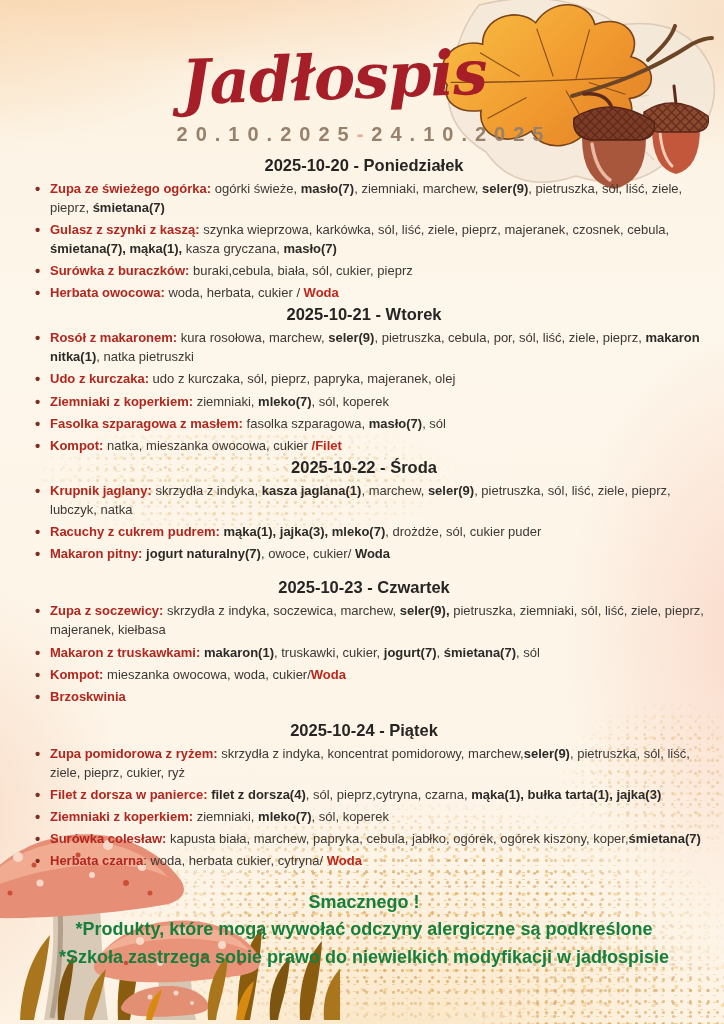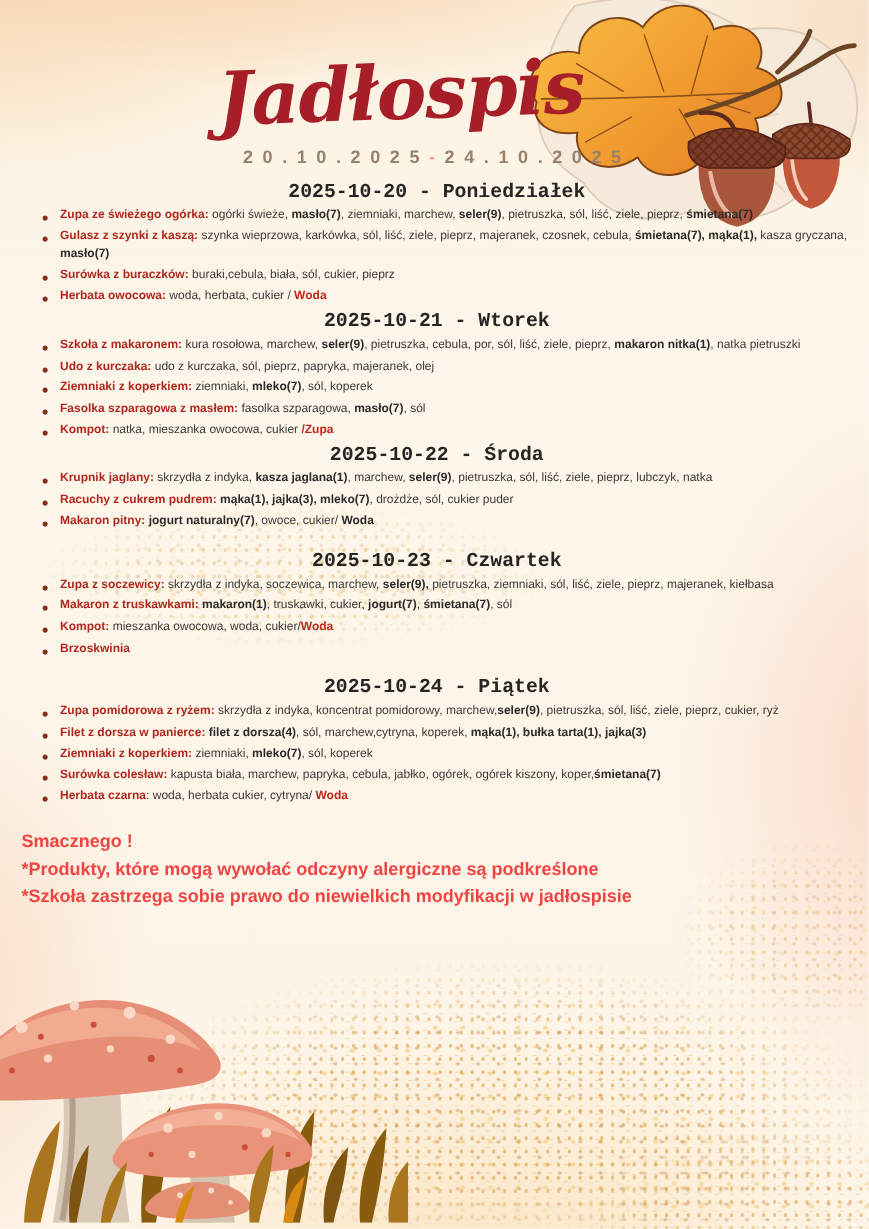--- a/index.html
+++ b/index.html
@@ -49,42 +49,42 @@
     text-align:center;
     font-family:"DejaVu Serif",serif;
     font-style:italic;font-weight:bold;
     font-size:62px;line-height:1.3;
     color:#a61e27;
     transform:rotate(-2deg);
     letter-spacing:-1px;
   }
   .daterange{
     margin-top:4px;text-align:center;
-    font-weight:bold;font-size:15px;
+    font-weight:bold;font-size:20px;
     letter-spacing:8px;color:#97816b;
   }
   .daterange .sep{color:#e3a796;}
   h2.dayhead{
     margin:10px 0 4px;text-align:center;
-    font-size:16.5px;font-weight:bold;color:#262524;font-family:Liberation Mono, monospace;
+    font-size:16.5px;font-weight:bold;color:#262524;
   }
   .day:nth-child(2) h2.dayhead,
   .day:nth-child(3) h2.dayhead{margin-top:0;}
   .day:nth-child(4) h2.dayhead,
   .day:nth-child(5) h2.dayhead{margin-top:15px;}
   ul.menu{list-style:none;margin:2px 0 0;padding:0 2px 0 32px;}
-  li.mi{position:relative;margin:0 0 3px;font-size:10px;line-height:1.47;}
+  li.mi{position:relative;margin:0 0 3px;font-size:13px;line-height:1.47;}
   li.mi::before{content:"\2022";position:absolute;left:-15px;top:-1px;
     color:#7e2f1f;font-weight:bold;font-size:15px;}
   .dish{font-weight:bold;color:#b1271f;}
   .seg-b{font-weight:bold;color:#2c2a28;}
   .seg-r{font-weight:bold;color:#c0271c;}
 
-  .footer{margin-top:18px;font-weight:bold;
-    font-size:15px;line-height:1.55;color:#ef4444;}
+  .footer{margin-top:18px;text-align:center;font-weight:bold;
+    font-size:18px;line-height:1.55;color:#15803d;}
 </style>
 </head>
 <body>
 
 <div class="page">
   <div class="wash"></div>
   <div class="speckle sp-mid"></div>
   <div class="speckle sp-bottom"></div>
   <div class="speckle sp-corner"></div>
   <div class="speckle sp-right"></div>
@@ -215,25 +215,25 @@
           <ul class="menu">
             <li class="mi"><span class="dish">Zupa ze świeżego ogórka:</span><span> ogórki świeże, </span><span class="seg-b">masło(7)</span><span>, ziemniaki, marchew, </span><span class="seg-b">seler(9)</span><span>, pietruszka, sól, liść, ziele, pieprz, </span><span class="seg-b">śmietana(7)</span></li>
             <li class="mi"><span class="dish">Gulasz z szynki z kaszą:</span><span> szynka wieprzowa, karkówka, sól, liść, ziele, pieprz, majeranek, czosnek, cebula, </span><span class="seg-b">śmietana(7), mąka(1),</span><span> kasza gryczana, </span><span class="seg-b">masło(7)</span></li>
             <li class="mi"><span class="dish">Surówka z buraczków:</span><span> buraki,cebula, biała, sól, cukier, pieprz</span></li>
             <li class="mi"><span class="dish">Herbata owocowa:</span><span> woda, herbata, cukier / </span><span class="seg-r">Woda</span></li>
           </ul>
         </div>
         <div class="day">
           <h2 class="dayhead">2025-10-21 - Wtorek</h2>
           <ul class="menu">
-            <li class="mi"><span class="dish">Szkoła z makaronem:</span><span> kura rosołowa, marchew, </span><span class="seg-b">seler(9)</span><span>, pietruszka, cebula, por, sól, liść, ziele, pieprz, </span><span class="seg-b">makaron nitka(1)</span><span>, natka pietruszki</span></li>
+            <li class="mi"><span class="dish">Rosół z makaronem:</span><span> kura rosołowa, marchew, </span><span class="seg-b">seler(9)</span><span>, pietruszka, cebula, por, sól, liść, ziele, pieprz, </span><span class="seg-b">makaron nitka(1)</span><span>, natka pietruszki</span></li>
             <li class="mi"><span class="dish">Udo z kurczaka:</span><span> udo z kurczaka, sól, pieprz, papryka, majeranek, olej</span></li>
             <li class="mi"><span class="dish">Ziemniaki z koperkiem:</span><span> ziemniaki, </span><span class="seg-b">mleko(7)</span><span>, sól, koperek</span></li>
             <li class="mi"><span class="dish">Fasolka szparagowa z masłem:</span><span> fasolka szparagowa, </span><span class="seg-b">masło(7)</span><span>, sól</span></li>
-            <li class="mi"><span class="dish">Kompot:</span><span> natka, mieszanka owocowa, cukier </span><span class="seg-r">/Zupa</span></li>
+            <li class="mi"><span class="dish">Kompot:</span><span> natka, mieszanka owocowa, cukier </span><span class="seg-r">/Filet</span></li>
           </ul>
         </div>
         <div class="day">
           <h2 class="dayhead">2025-10-22 - Środa</h2>
           <ul class="menu">
             <li class="mi"><span class="dish">Krupnik jaglany:</span><span> skrzydła z indyka, </span><span class="seg-b">kasza jaglana(1)</span><span>, marchew, </span><span class="seg-b">seler(9)</span><span>, pietruszka, sól, liść, ziele, pieprz, lubczyk, natka</span></li>
             <li class="mi"><span class="dish">Racuchy z cukrem pudrem:</span><span> </span><span class="seg-b">mąka(1), jajka(3), mleko(7)</span><span>, drożdże, sól, cukier puder</span></li>
             <li class="mi"><span class="dish">Makaron pitny:</span><span> </span><span class="seg-b">jogurt naturalny(7)</span><span>, owoce, cukier/ </span><span class="seg-b">Woda</span></li>
           </ul>
         </div>
@@ -243,21 +243,21 @@
             <li class="mi"><span class="dish">Zupa z soczewicy:</span><span> skrzydła z indyka, soczewica, marchew, </span><span class="seg-b">seler(9),</span><span> pietruszka, ziemniaki, sól, liść, ziele, pieprz, majeranek, kiełbasa</span></li>
             <li class="mi"><span class="dish">Makaron z truskawkami:</span><span> </span><span class="seg-b">makaron(1)</span><span>, truskawki, cukier, </span><span class="seg-b">jogurt(7)</span><span>, </span><span class="seg-b">śmietana(7)</span><span>, sól</span></li>
             <li class="mi"><span class="dish">Kompot:</span><span> mieszanka owocowa, woda, cukier/</span><span class="seg-r">Woda</span></li>
             <li class="mi"><span class="dish">Brzoskwinia</span></li>
           </ul>
         </div>
         <div class="day">
           <h2 class="dayhead">2025-10-24 - Piątek</h2>
           <ul class="menu">
             <li class="mi"><span class="dish">Zupa pomidorowa z ryżem:</span><span> skrzydła z indyka, koncentrat pomidorowy, marchew,</span><span class="seg-b">seler(9)</span><span>, pietruszka, sól, liść, ziele, pieprz, cukier, ryż</span></li>
-            <li class="mi"><span class="dish">Filet z dorsza w panierce:</span><span> </span><span class="seg-b">filet z dorsza(4)</span><span>, sól, marchew,cytryna, koperek, </span><span class="seg-b">mąka(1), bułka tarta(1), jajka(3)</span></li>
+            <li class="mi"><span class="dish">Filet z dorsza w panierce:</span><span> </span><span class="seg-b">filet z dorsza(4)</span><span>, sól, pieprz,cytryna, czarna, </span><span class="seg-b">mąka(1), bułka tarta(1), jajka(3)</span></li>
             <li class="mi"><span class="dish">Ziemniaki z  koperkiem:</span><span> ziemniaki, </span><span class="seg-b">mleko(7)</span><span>, sól, koperek</span></li>
             <li class="mi"><span class="dish">Surówka colesław:</span><span> kapusta biała, marchew, papryka, cebula, jabłko, ogórek, ogórek kiszony, koper,</span><span class="seg-b">śmietana(7)</span></li>
             <li class="mi"><span class="dish">Herbata czarna</span><span>: woda, herbata cukier, cytryna/ </span><span class="seg-r">Woda</span></li>
           </ul>
         </div>
       </div>
 
     <div class="footer">
       <div>Smacznego !</div>
       <div>*Produkty, które mogą wywołać odczyny alergiczne są podkreślone</div>

